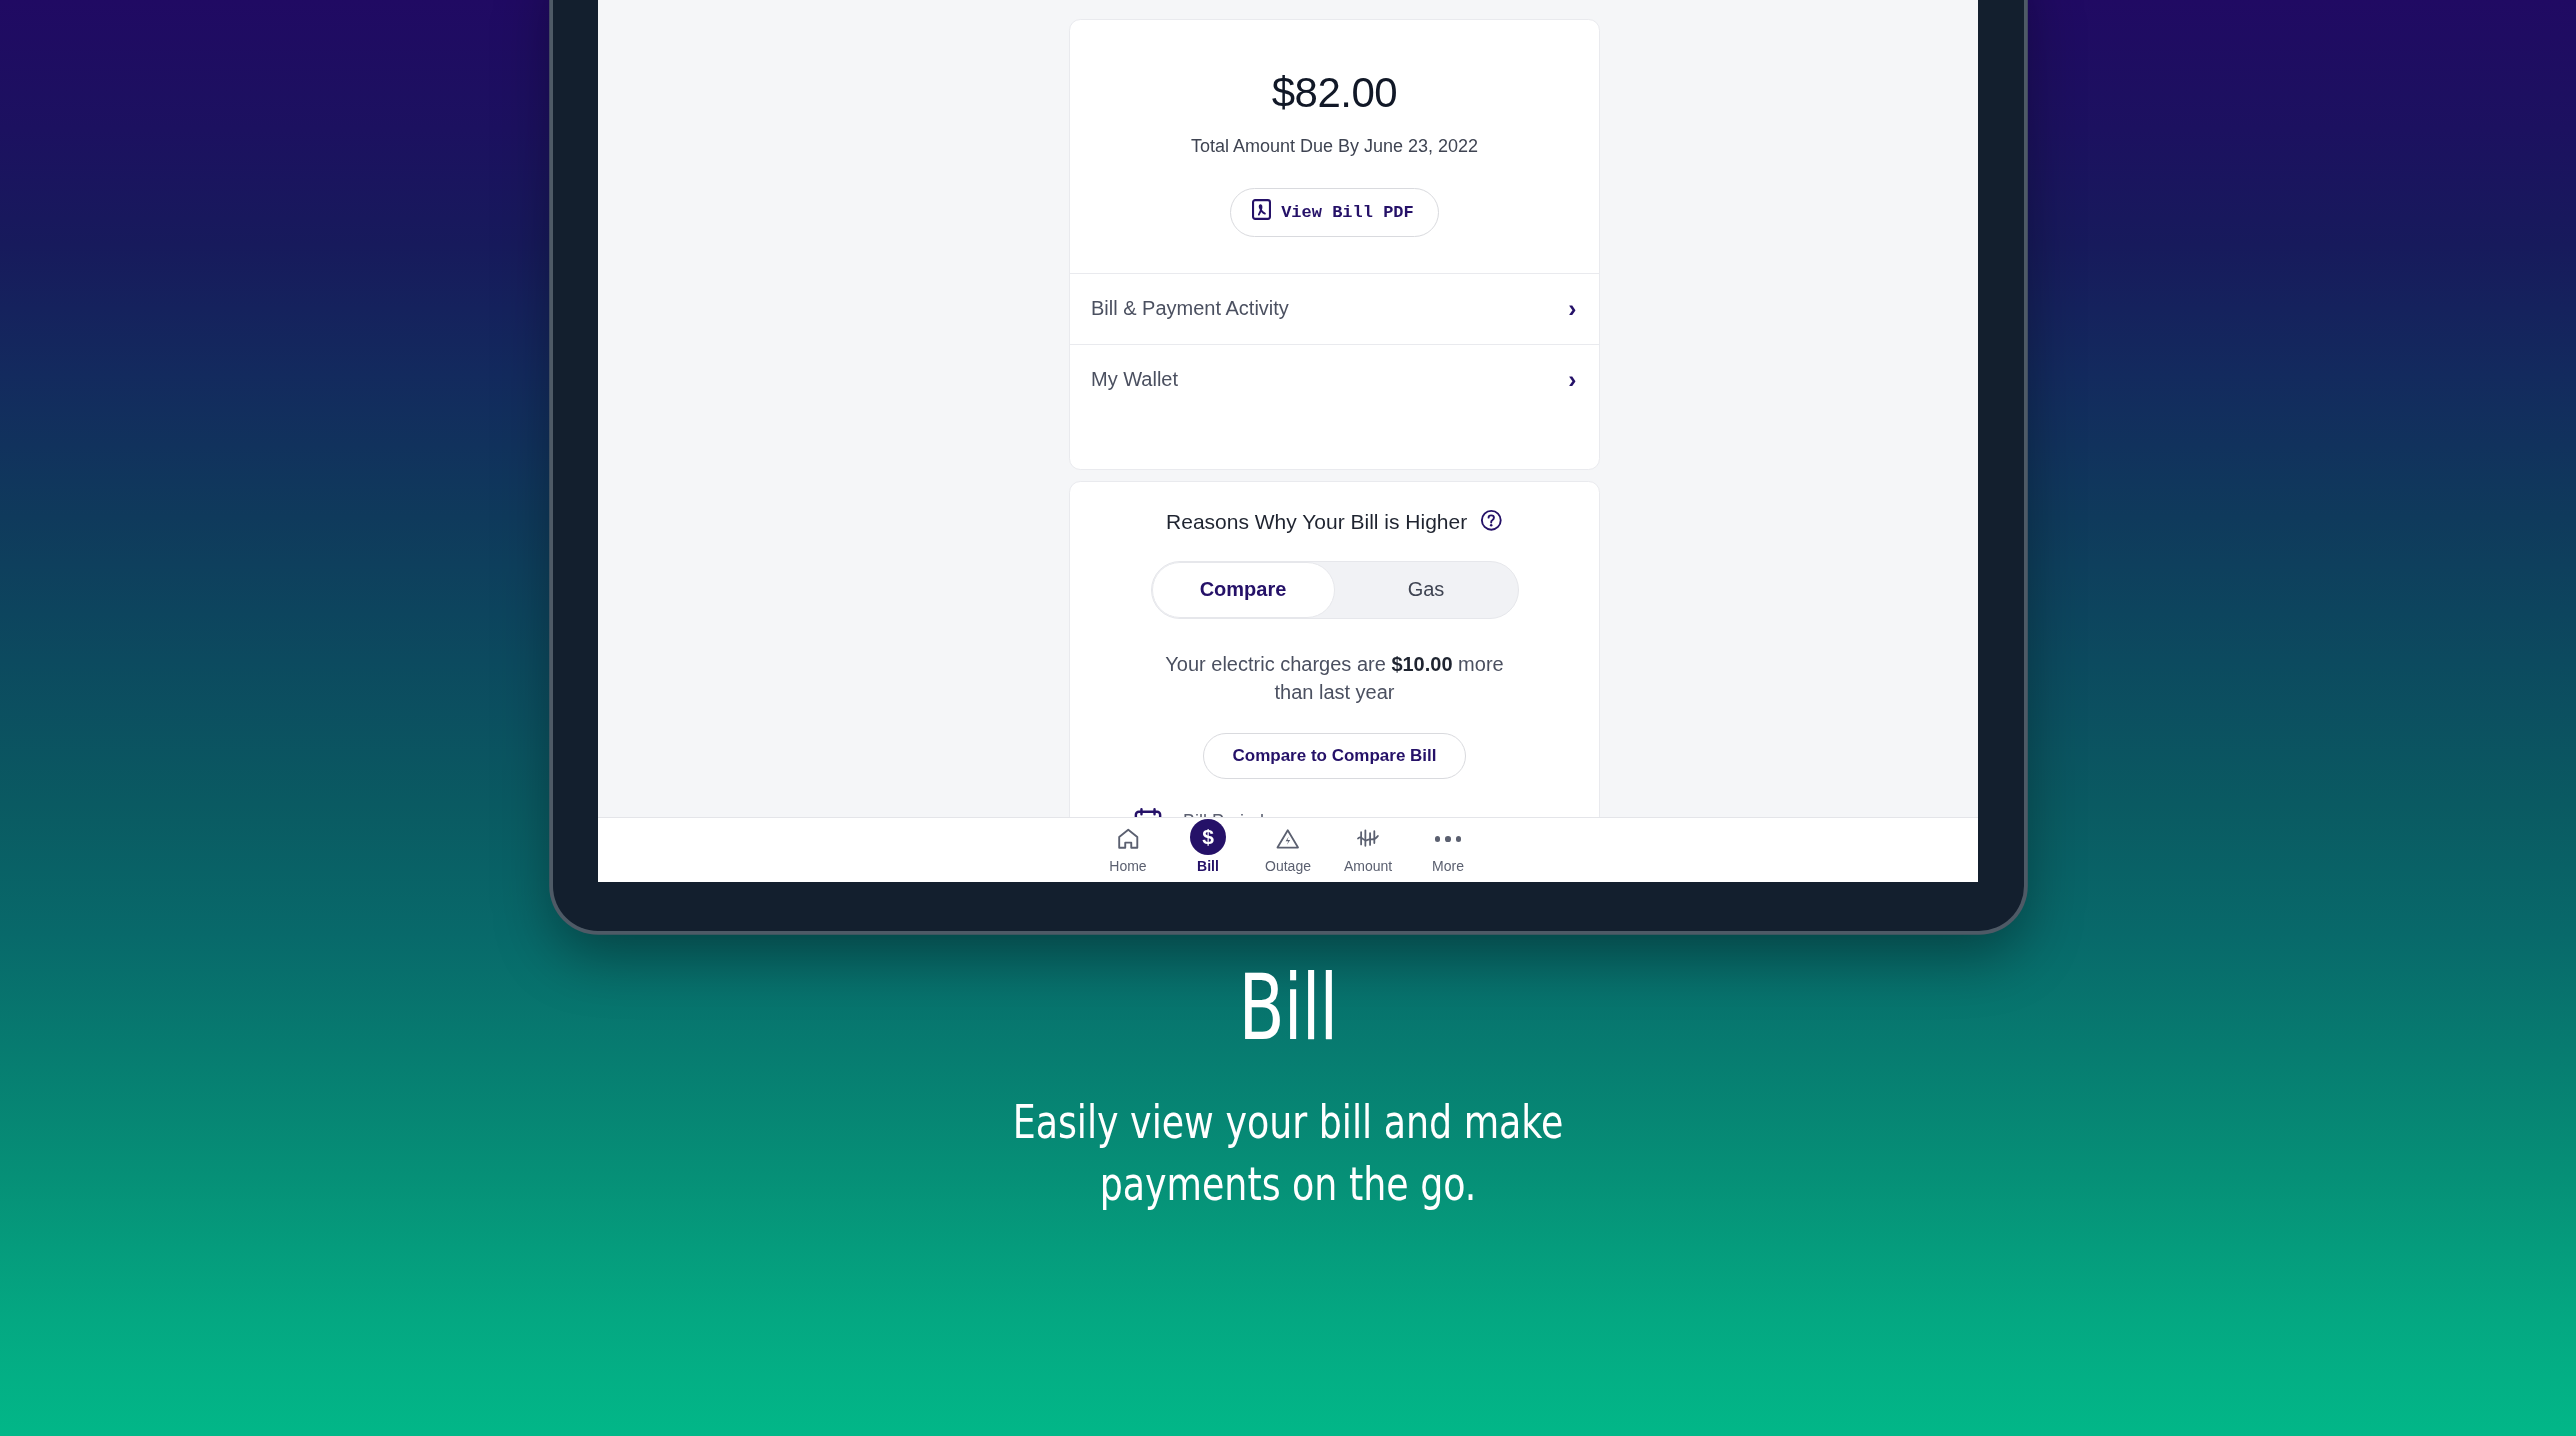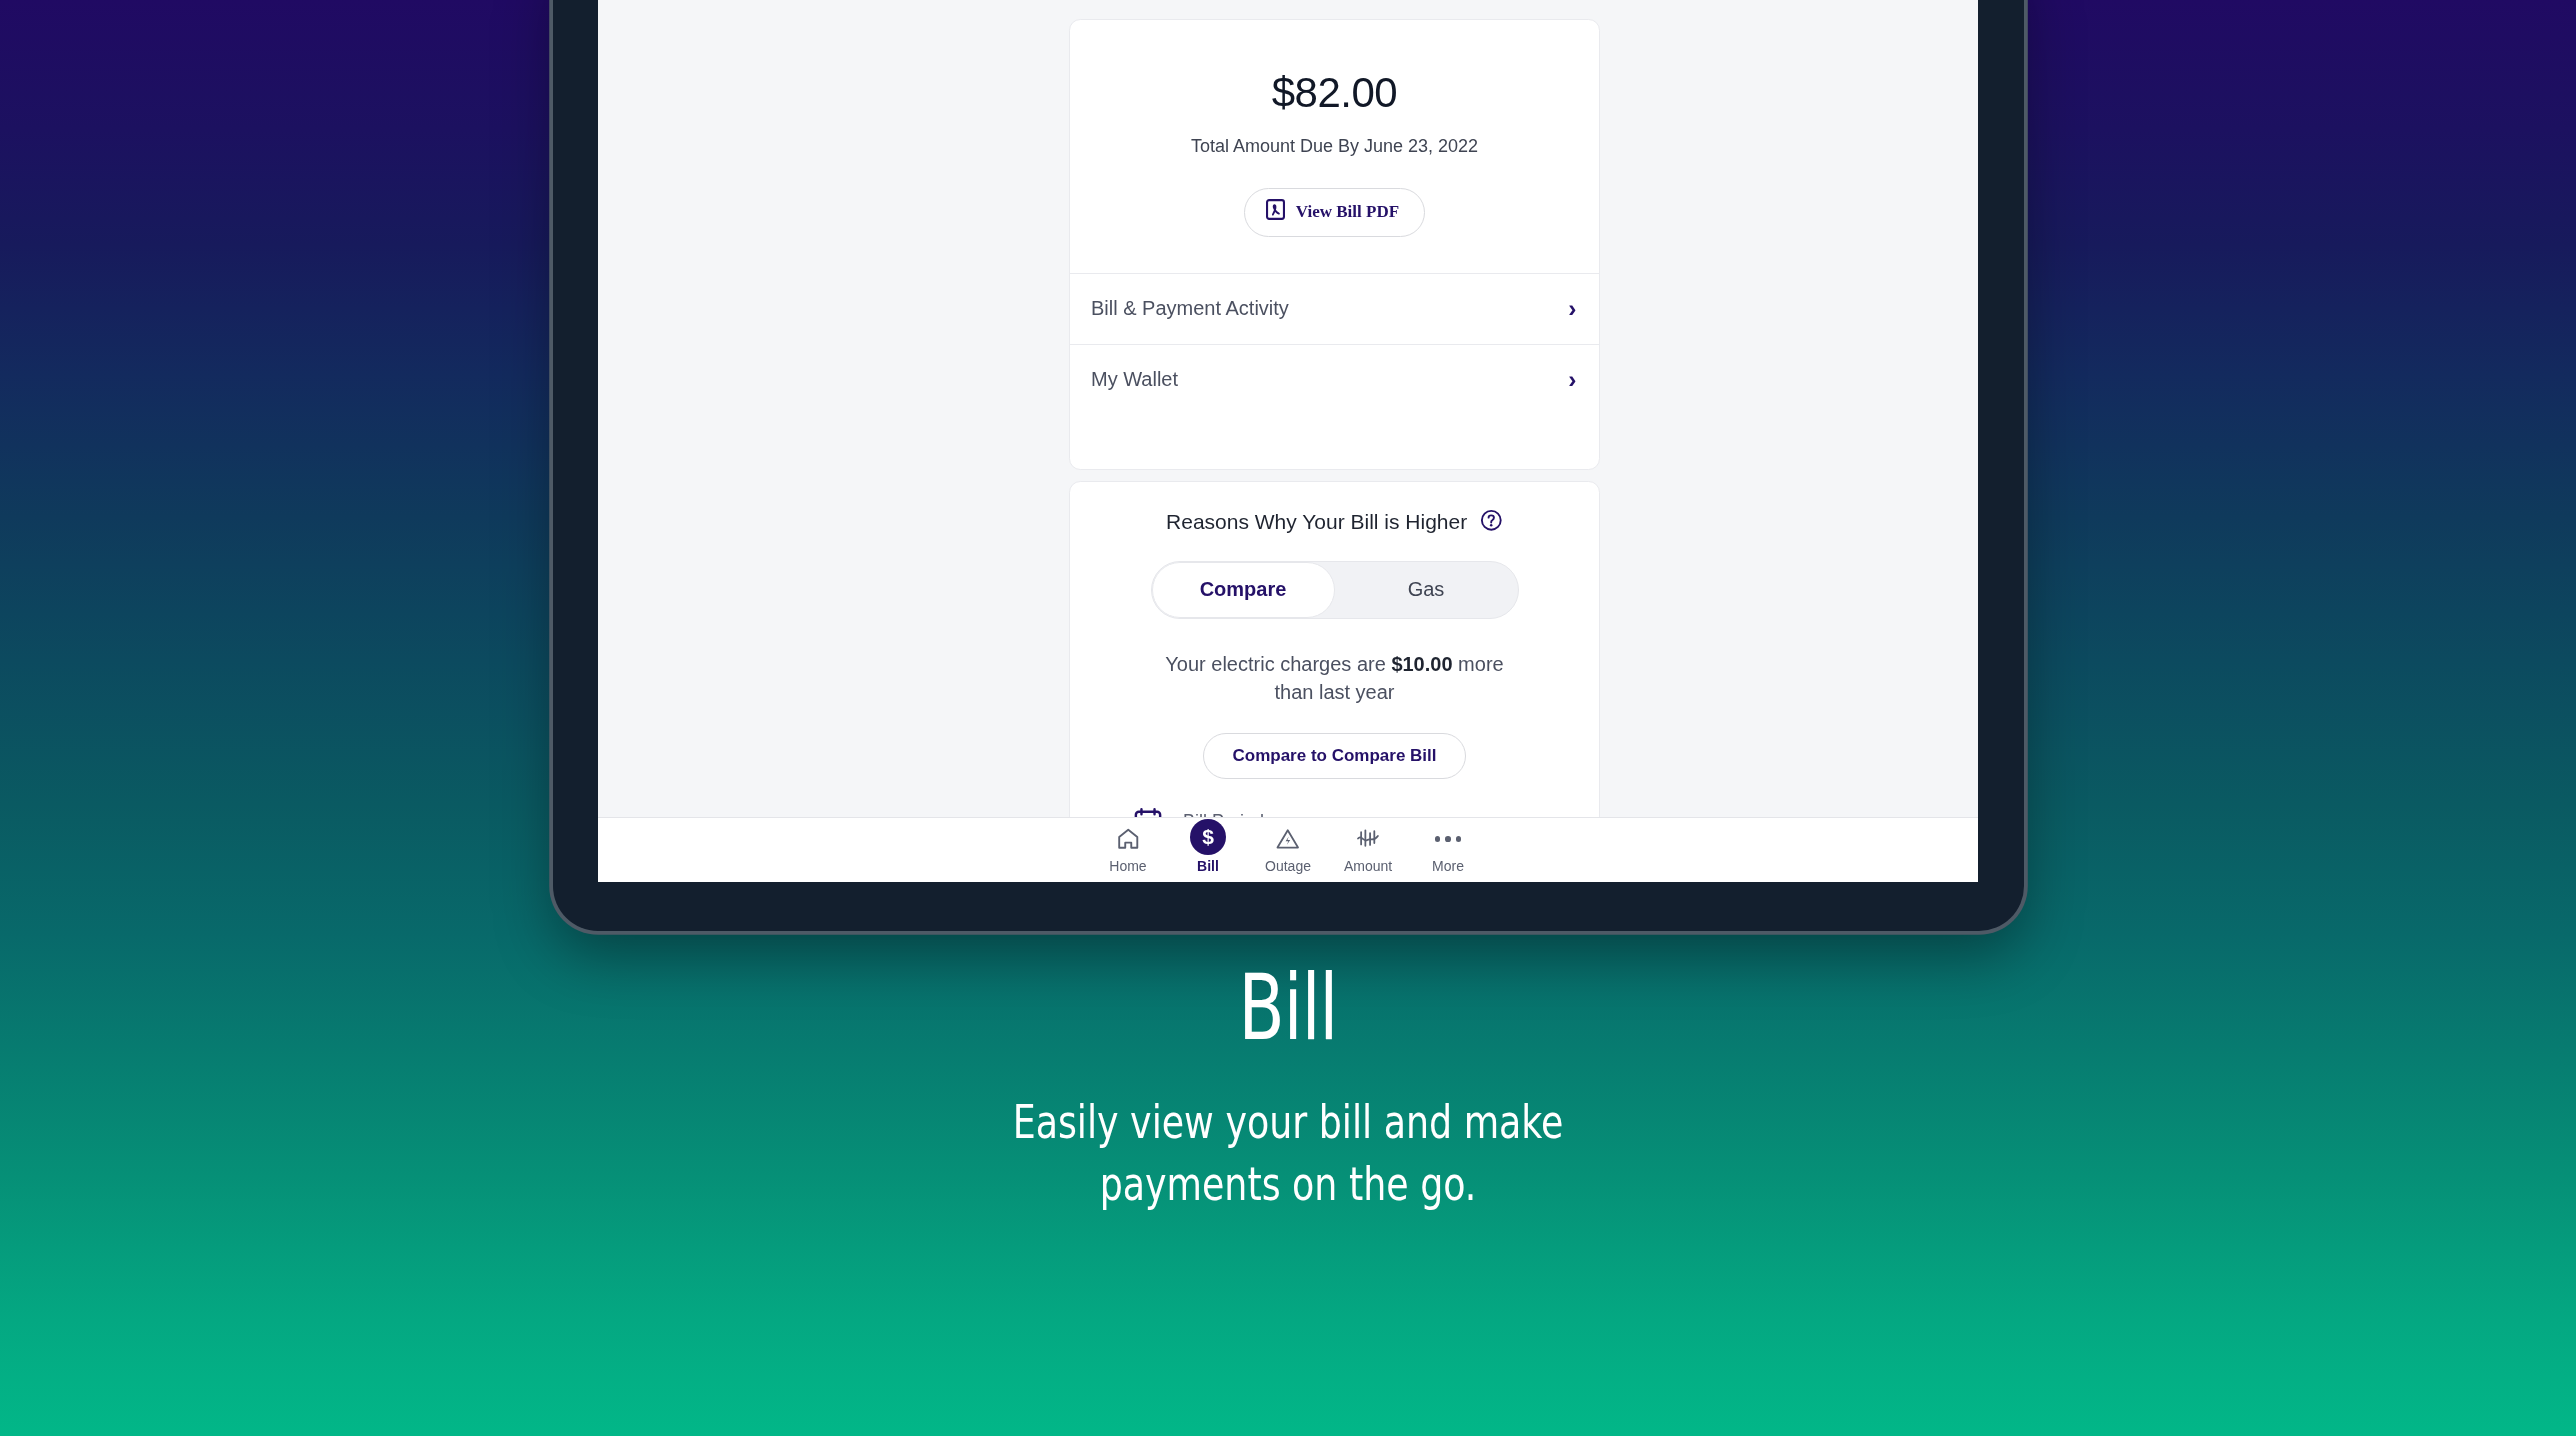--- a/index.html
+++ b/index.html
@@ -100,21 +100,21 @@
     align-items: center;
     gap: 10.4px;
     border: 0.9px solid #d9dade;
     background: #fff;
     border-radius: 38px;
     padding: 10.4px 24.5px 10.4px 21px;
     font-size: 17px;
     font-weight: bold;
     color: #251168;
     cursor: pointer;
-    font-family: Liberation Serif, serif;
+    font-family: Liberation Mono, monospace;
   }
   .pay-btn-wrap {
     text-align: center;
     margin-top: 26.4px;
   }
   .pay-btn {
     display: inline-block;
     background: #251168;
     color: #ffffff;
     border: none;

